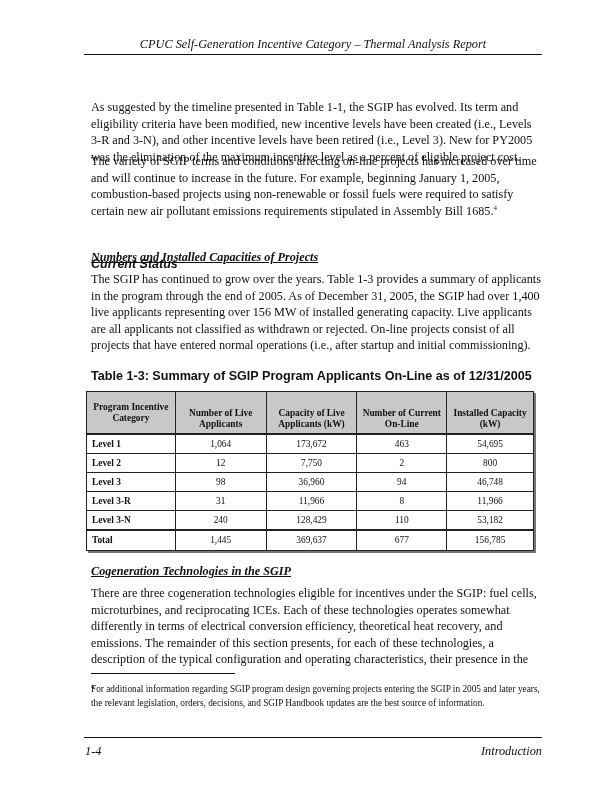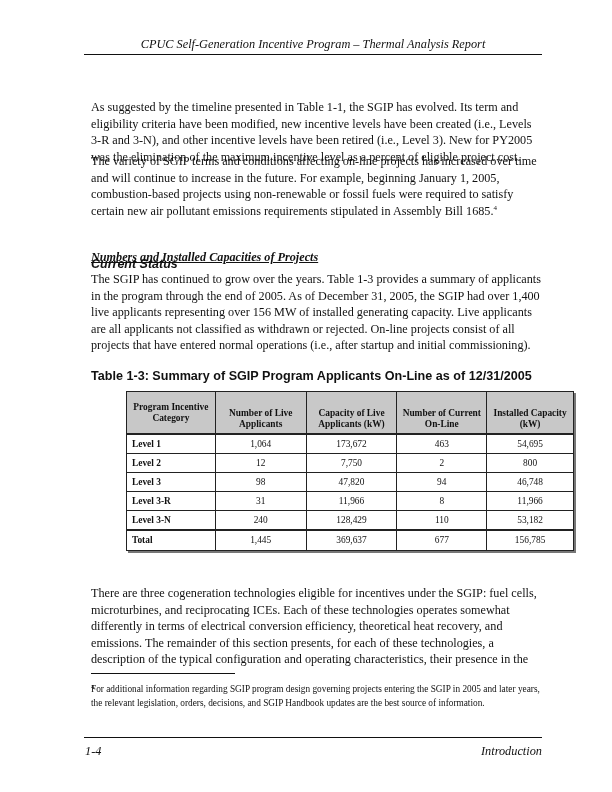--- a/index.html
+++ b/index.html
@@ -13,21 +13,21 @@
     .p1 { top: 99px; }
     .p2 { top: 153px; }
     .h-status { position: absolute; left: 91px; top: 228px; font-family: "Liberation Sans", sans-serif;
       font-weight: bold; font-style: italic; font-size: 12.5px; margin-top: 29px; }
     .h-sub { position: absolute; left: 91px; top: 250px; font-weight: bold; font-style: italic;
       text-decoration: underline; font-size: 12.2px; }
     .p3 { top: 271px; }
     .table-caption { position: absolute; left: 91px; top: 369px; font-family: "Liberation Sans", sans-serif;
       font-weight: bold; font-size: 12.6px; }
     .tbl-wrap { position: absolute; left: 86px; top: 391px; width: 448px;
-      box-shadow: 2px 2px 0 #777; margin-left: 40px; }
+      box-shadow: 2px 2px 0 #777; }
     table.summary { border-collapse: collapse; width: 448px; font-size: 9.4px; line-height: 11px;
       border: 1.5px solid #222; }
     table.summary th { background: #c8c8c8; font-weight: bold; text-align: center; vertical-align: bottom;
       border-left: 1px solid #222; border-right: 1px solid #222; padding: 4px 2px 3px 2px; height: 34px; }
     table.summary th.first { vertical-align: middle; }
     table.summary thead tr { border-bottom: 2px solid #222; }
     table.summary td { border: 1px solid #222; text-align: center; height: 18px; padding: 0 3px; }
     table.summary td.cat { text-align: left; font-weight: bold; padding-left: 5px; }
     table.summary tr.total td { border-top: 2px solid #222; height: 19px; }
     .h-cogen { position: absolute; left: 91px; top: 564px; font-weight: bold; font-style: italic;
@@ -40,21 +40,21 @@
     .footer-rule { position: absolute; left: 84px; top: 737px; width: 458px; border-top: 1.5px solid #111; }
     .footer-left { position: absolute; left: 85px; top: 744px; font-style: italic; font-size: 12.3px; }
     .footer-right { position: absolute; right: 70px; top: 744px; font-style: italic; font-size: 12.3px; }
     sup { font-size: 7px; vertical-align: super; line-height: 0; }
   </style>
 </head>
 <body>
 
 <div class="page">
 
-  <div class="running-header">CPUC Self-Generation Incentive Program – Thermal Analysis Report</div>
+  <div class="running-header">CPUC Self-Generation Incentive Category – Thermal Analysis Report</div>
   <div class="header-rule"></div>
 
   <p class="para p1">As suggested by the timeline presented in Table 1-1, the SGIP has evolved.  Its term and eligibility criteria have been modified, new incentive levels have been created (i.e., Levels 3-R and 3-N), and other incentive levels have been retired (i.e., Level 3).  New for PY2005 was the elimination of the maximum incentive level as a percent of eligible project cost.</p>
 
   <p class="para p2"><span>The variety of SGIP terms and conditions affecting on-line projects has increased over time and will continue to increase in the future.  For example, beginning January 1, 2005, combustion-based projects using non-renewable or fossil fuels were required to satisfy certain new air pollutant emissions requirements stipulated in Assembly Bill 1685.</span><sup>4</sup></p>
 
   <div class="h-status">Current Status</div>
   <div class="h-sub">Numbers and Installed Capacities of Projects</div>
 
   <p class="para p3">The SGIP has continued to grow over the years.  Table 1-3 provides a summary of applicants in the program through the end of 2005.  As of December 31, 2005, the SGIP had over 1,400 live applicants representing over 156 MW of installed generating capacity.  Live applicants are all applicants not classified as withdrawn or rejected.  On-line projects consist of all projects that have entered normal operations (i.e., after startup and initial commissioning).</p>
@@ -90,21 +90,21 @@
         <tr>
           <td class="cat">Level 2</td>
           <td>12</td>
           <td>7,750</td>
           <td>2</td>
           <td>800</td>
         </tr>
         <tr>
           <td class="cat">Level 3</td>
           <td>98</td>
-          <td>47,820</td>
+          <td>36,960</td>
           <td>94</td>
           <td>46,748</td>
         </tr>
         <tr>
           <td class="cat">Level 3-R</td>
           <td>31</td>
           <td>11,966</td>
           <td>8</td>
           <td>11,966</td>
         </tr>
@@ -119,20 +119,21 @@
           <td class="cat">Total</td>
           <td>1,445</td>
           <td>369,637</td>
           <td>677</td>
           <td>156,785</td>
         </tr>
       </tbody>
     </table>
   </div>
 
+  <div class="h-cogen">Cogeneration Technologies in the SGIP</div>
 
   <p class="para p4">There are three cogeneration technologies eligible for incentives under the SGIP:  fuel cells, microturbines, and reciprocating ICEs.  Each of these technologies operates somewhat differently in terms of electrical conversion efficiency, theoretical heat recovery, and emissions.  The remainder of this section presents, for each of these technologies, a description of the typical configuration and operating characteristics, their presence in the</p>
 
   <div class="fn-rule"></div>
   <div class="footnote">
     <span class="mark">4</span>
     <span class="fn-text">For additional information regarding SGIP program design governing projects entering the SGIP in 2005 and later years, the relevant legislation, orders, decisions, and SGIP Handbook updates are the best source of information.</span>
   </div>
 
   <div class="footer-rule"></div>

